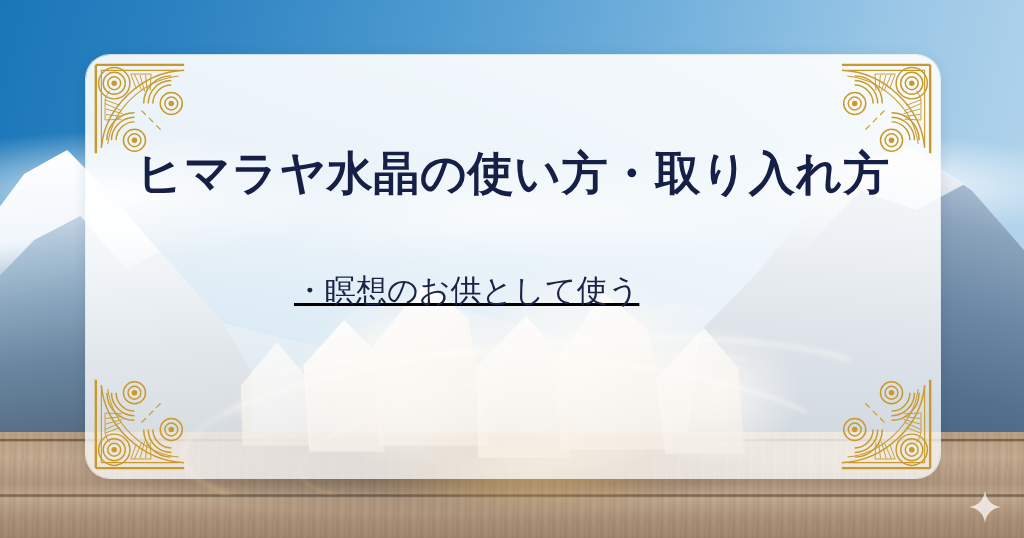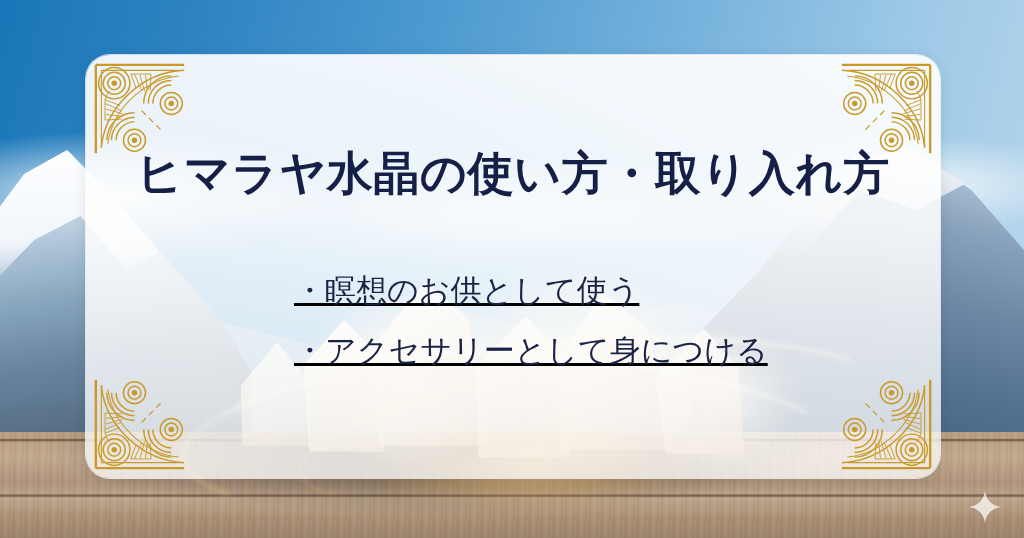--- a/index.html
+++ b/index.html
@@ -458,21 +458,20 @@
           <path d="M62 12 L61 30"></path>
         </g>
         <path d="M52 52 l4 4 M60 60 l4 4 M68 68 l4 4" stroke-width="1.3" stroke-linecap="round"></path>
       </svg>
     </div>
 
     <h1 class="card-title">ヒマラヤ水晶の使い方・取り入れ方</h1>
 
     <ul class="bullet-list">
       <li class="bullet-item">・瞑想のお供として使う</li>
-      <li class="bullet-item">・アクセサリーとして身につける</li>
     </ul>
   </div>
 
   <div class="sparkle">
     <svg viewBox="0 0 40 40">
       <path d="M20 1 C21.6 12.2 27.8 18.4 39 20 C27.8 21.6 21.6 27.8 20 39 C18.4 27.8 12.2 21.6 1 20 C12.2 18.4 18.4 12.2 20 1 Z" fill="rgba(255,255,255,.88)"></path>
     </svg>
   </div>
 
 </div>

